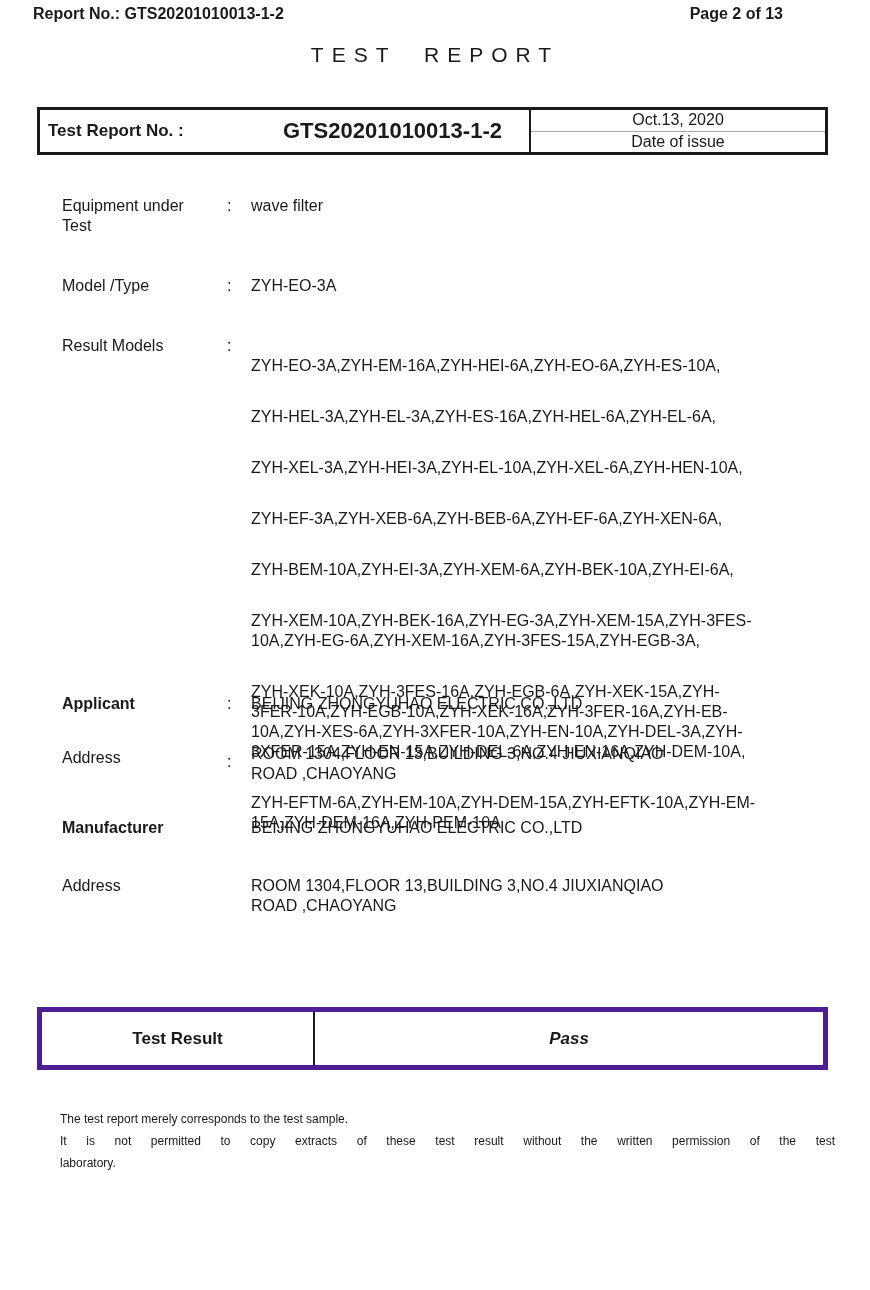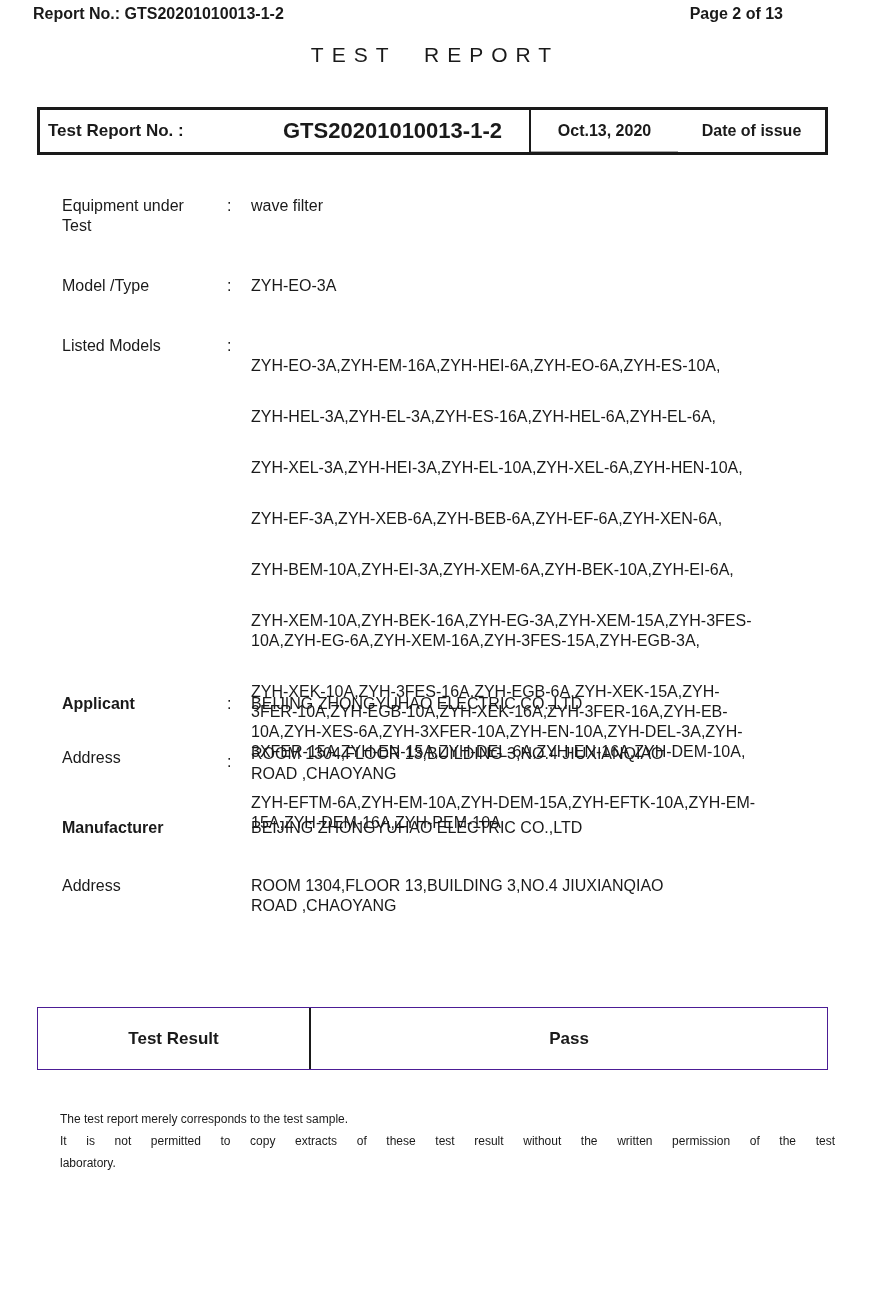--- a/index.html
+++ b/index.html
@@ -33,21 +33,21 @@
     display: flex;
   }
   .t1-left {
     width: 491px; height: 100%;
     border-right: 2px solid #1a1a1a;
     position: relative;
     display: flex; align-items: center;
   }
   .t1-label { font-size: 17px; font-weight: bold; margin-left: 8px; }
   .t1-value { position: absolute; left: 243px; font-size: 22px; font-weight: bold; }
-  .t1-right { flex: 1; display: flex; flex-direction: row; font-weight: bold; }
+  .t1-right { flex: 1; display: flex; flex-direction: column; }
   .t1-date, .t1-datelabel {
     flex: 1; display: flex; align-items: center; justify-content: center;
     font-size: 16px;
   }
   .t1-date { border-bottom: 1px solid #a8a8a8; }
   
   .frow { position: absolute; left: 0; width: 100%; }
   .flabel {
     position: absolute; left: 62px; width: 162px;
     font-size: 16px; line-height: 20px; white-space: pre-line;
@@ -56,32 +56,32 @@
   .fvalue {
     position: absolute; left: 251px; width: 578px;
     font-size: 16px; line-height: 20px; white-space: pre-line;
   }
   .bold { font-weight: bold; }
   .model-para { white-space: pre-line; margin-bottom: 11px; }
   
   .t2 {
     position: absolute; top: 1007px; left: 37px;
     width: 791px; height: 63px;
-    border: 1px solid #4c1d95;
+    border: 5px solid #4c1d95;
     display: flex;
   }
   .t2-left {
     width: 273px; border-right: 2px solid #1a1a1a;
     display: flex; align-items: center; justify-content: center;
     font-size: 17px; font-weight: bold;
   }
   .t2-right {
     flex: 1;
     display: flex; align-items: center; justify-content: center;
-    font-size: 17px; font-weight: bold;
+    font-size: 17px; font-weight: bold; font-style: italic;
   }
   
   .footer {
     position: absolute; top: 1108px; left: 60px; width: 775px;
     font-size: 12px; line-height: 22px;
   }
   .footer-justify { text-align: justify; text-align-last: justify; }
 </style>
 </head>
 <body>
@@ -109,21 +109,21 @@
   <div class="fvalue">wave filter</div>
 </div>
 
 <div class="frow" style="top:276px">
   <div class="flabel">Model /Type</div>
   <div class="fcolon">:</div>
   <div class="fvalue">ZYH-EO-3A</div>
 </div>
 
 <div class="frow" style="top:336px">
-  <div class="flabel">Listed Models</div>
+  <div class="flabel">Result Models</div>
   <div class="fcolon">:</div>
   <div class="fvalue">
     <div class="model-para">ZYH-EO-3A,ZYH-EM-16A,ZYH-HEI-6A,ZYH-EO-6A,ZYH-ES-10A,</div>
     <div class="model-para">ZYH-HEL-3A,ZYH-EL-3A,ZYH-ES-16A,ZYH-HEL-6A,ZYH-EL-6A,</div>
     <div class="model-para">ZYH-XEL-3A,ZYH-HEI-3A,ZYH-EL-10A,ZYH-XEL-6A,ZYH-HEN-10A,</div>
     <div class="model-para">ZYH-EF-3A,ZYH-XEB-6A,ZYH-BEB-6A,ZYH-EF-6A,ZYH-XEN-6A,</div>
     <div class="model-para">ZYH-BEM-10A,ZYH-EI-3A,ZYH-XEM-6A,ZYH-BEK-10A,ZYH-EI-6A,</div>
     <div class="model-para">ZYH-XEM-10A,ZYH-BEK-16A,ZYH-EG-3A,ZYH-XEM-15A,ZYH-3FES-
 10A,ZYH-EG-6A,ZYH-XEM-16A,ZYH-3FES-15A,ZYH-EGB-3A,</div>
     <div class="model-para">ZYH-XEK-10A,ZYH-3FES-16A,ZYH-EGB-6A,ZYH-XEK-15A,ZYH-

